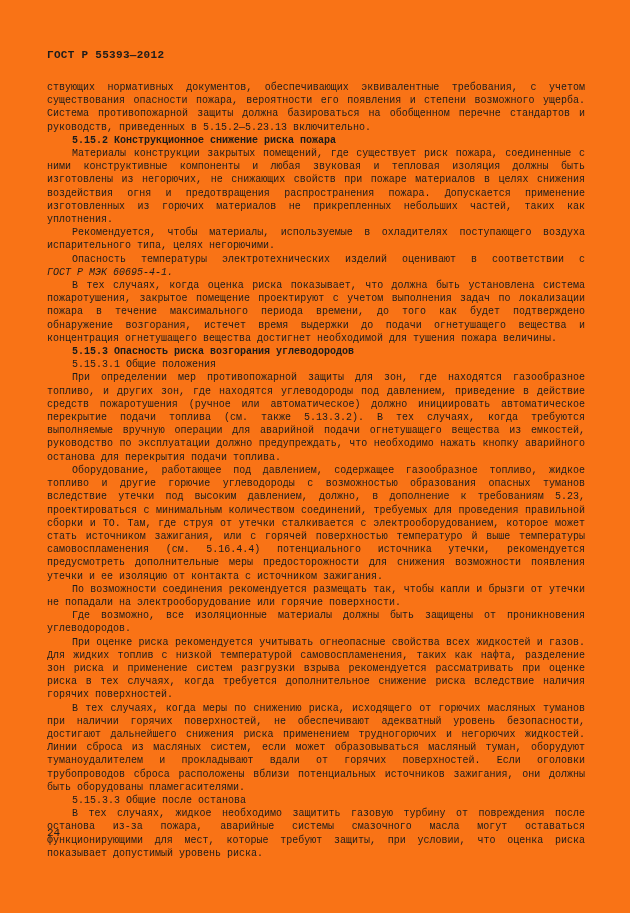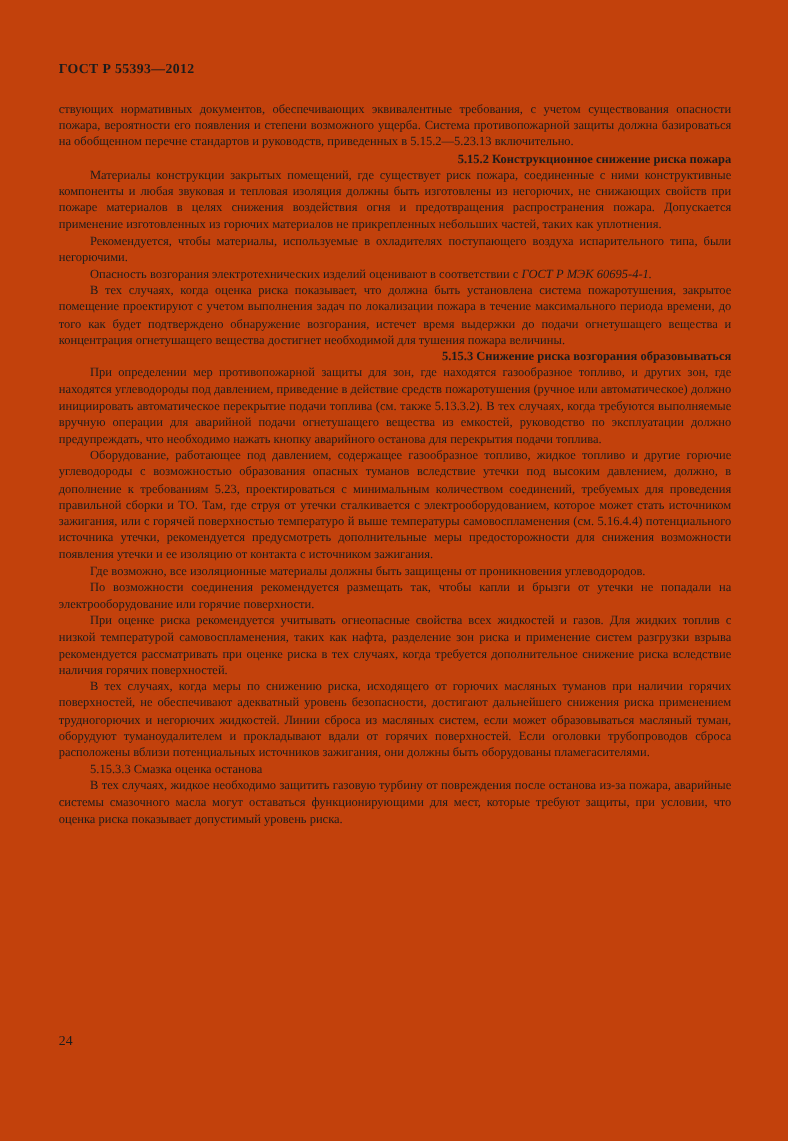--- a/index.html
+++ b/index.html
@@ -4,22 +4,22 @@
 <style>
   html, body {
     margin: 0;
     padding: 0;
     background: #ffffff;
   }
   .page {
     position: relative;
     width: 630px;
     height: 913px;
-    background: #c2410c;
-    font-family: Liberation Serif, serif;
+    background: #f97316;
+    font-family: Liberation Mono, monospace;
     color: #1c1c1c;
     overflow: hidden;
   }
   .doc-header {
     position: absolute;
     left: 47px;
     top: 49px;
     font-size: 11px;
     font-weight: 700;
     letter-spacing: 0.3px;
@@ -37,21 +37,21 @@
   .para {
     margin: 0;
     padding: 0;
     text-indent: 25px;
   }
   .para.continuation {
     text-indent: 0;
   }
   .para.heading {
     font-weight: 700;
-    text-align: right;
+    text-align: left;
   }
   .run-bold { font-weight: 700; }
   .run-italic { font-style: italic; }
   .run-nowrap { white-space: nowrap; }
   .page-number {
     position: absolute;
     left: 47px;
     top: 827px;
     font-size: 11px;
     font-weight: 400;
@@ -60,28 +60,29 @@
 </head>
 <body>
 
 <div class="page">
   <div class="doc-header">ГОСТ Р 55393—2012</div>
 
   <div class="doc-body">
       <p class="para continuation"><span>ствующих нормативных документов, обеспечивающих эквивалентные требования, с учетом существования опасности пожара, вероятности его появления и степени возможного ущерба. Система противопожарной защиты должна базироваться на обобщенном перечне стандартов и руководств, приведенных в 5.15.2—5.23.13 включительно.</span></p>
       <p class="para heading"><span class="run-bold">5.15.2 Конструкционное снижение риска пожара</span></p>
       <p class="para body"><span>Материалы конструкции закрытых помещений, где существует риск пожара, соединенные с ними конструктивные компоненты и любая звуковая и тепловая изоляция должны быть изготовлены из негорючих, не снижающих свойств при пожаре материалов в целях снижения воздействия огня и предотвращения распространения пожара. Допускается применение изготовленных из горючих материалов не прикрепленных небольших частей, таких как уплотнения.</span></p>
-      <p class="para body"><span>Рекомендуется, чтобы материалы, используемые в охладителях поступающего воздуха испарительного типа, были негорючими.</span></p>
-      <p class="para body"><span>Опасность возгорания электротехнических изделий оценивают в соответствии с </span><span class="run-italic run-nowrap">ГОСТ Р МЭК 60695-4-1.</span></p>
+      <p class="para body"><span>Рекомендуется, чтобы материалы, используемые в охладителях поступающего воздуха испарительного типа, целях негорючими.</span></p>
+      <p class="para body"><span>Опасность температуры электротехнических изделий оценивают в соответствии с </span><span class="run-italic run-nowrap">ГОСТ Р МЭК 60695-4-1.</span></p>
       <p class="para body"><span>В тех случаях, когда оценка риска показывает, что должна быть установлена система пожаротушения, закрытое помещение проектируют с учетом выполнения задач по локализации пожара в течение максимального периода времени, до того как будет подтверждено обнаружение возгорания, истечет время выдержки до подачи огнетушащего вещества и концентрация огнетушащего вещества достигнет необходимой для тушения пожара величины.</span></p>
-      <p class="para heading"><span class="run-bold">5.15.3 Снижение риска возгорания образовываться</span></p>
+      <p class="para heading"><span class="run-bold">5.15.3 Опасность риска возгорания углеводородов</span></p>
+      <p class="para body"><span>5.15.3.1 Общие положения</span></p>
       <p class="para body"><span>При определении мер противопожарной защиты для зон, где находятся газообразное топливо, и других зон, где находятся углеводороды под давлением, приведение в действие средств пожаротушения (ручное или автоматическое) должно инициировать автоматическое перекрытие подачи топлива (см. также 5.13.3.2). В тех случаях, когда требуются выполняемые вручную операции для аварийной подачи огнетушащего вещества из емкостей, руководство по эксплуатации должно предупреждать, что необходимо нажать кнопку аварийного останова для перекрытия подачи топлива.</span></p>
       <p class="para body"><span>Оборудование, работающее под давлением, содержащее газообразное топливо, жидкое топливо и другие горючие углеводороды с возможностью образования опасных туманов вследствие утечки под высоким давлением, должно, в дополнение к требованиям 5.23, проектироваться с минимальным количеством соединений, требуемых для проведения правильной сборки и ТО. Там, где струя от утечки сталкивается с электрооборудованием, которое может стать источником зажигания, или с горячей поверхностью температуро й выше температуры самовоспламенения (см. 5.16.4.4) потенциального источника утечки, рекомендуется предусмотреть дополнительные меры предосторожности для снижения возможности появления утечки и ее изоляцию от контакта с источником зажигания.</span></p>
+      <p class="para body"><span>По возможности соединения рекомендуется размещать так, чтобы капли и брызги от утечки не попадали на электрооборудование или горячие поверхности.</span></p>
       <p class="para body"><span>Где возможно, все изоляционные материалы должны быть защищены от проникновения углеводородов.</span></p>
-      <p class="para body"><span>По возможности соединения рекомендуется размещать так, чтобы капли и брызги от утечки не попадали на электрооборудование или горячие поверхности.</span></p>
       <p class="para body"><span>При оценке риска рекомендуется учитывать огнеопасные свойства всех жидкостей и газов. Для жидких топлив с низкой температурой самовоспламенения, таких как нафта, разделение зон риска и применение систем разгрузки взрыва рекомендуется рассматривать при оценке риска в тех случаях, когда требуется дополнительное снижение риска вследствие наличия горячих поверхностей.</span></p>
       <p class="para body"><span>В тех случаях, когда меры по снижению риска, исходящего от горючих масляных туманов при наличии горячих поверхностей, не обеспечивают адекватный уровень безопасности, достигают дальнейшего снижения риска применением трудногорючих и негорючих жидкостей. Линии сброса из масляных систем, если может образовываться масляный туман, оборудуют туманоудалителем и прокладывают вдали от горячих поверхностей. Если оголовки трубопроводов сброса расположены вблизи потенциальных источников зажигания, они должны быть оборудованы пламегасителями.</span></p>
-      <p class="para body"><span>5.15.3.3 Смазка оценка останова</span></p>
+      <p class="para body"><span>5.15.3.3 Общие после останова</span></p>
       <p class="para body"><span>В тех случаях, жидкое необходимо защитить газовую турбину от повреждения после останова из-за пожара, аварийные системы смазочного масла могут оставаться функционирующими для мест, которые требуют защиты, при условии, что оценка риска показывает допустимый уровень риска.</span></p>
     </div>
 
   <div class="page-number">24</div>
 </div>
 
 </body></html>

